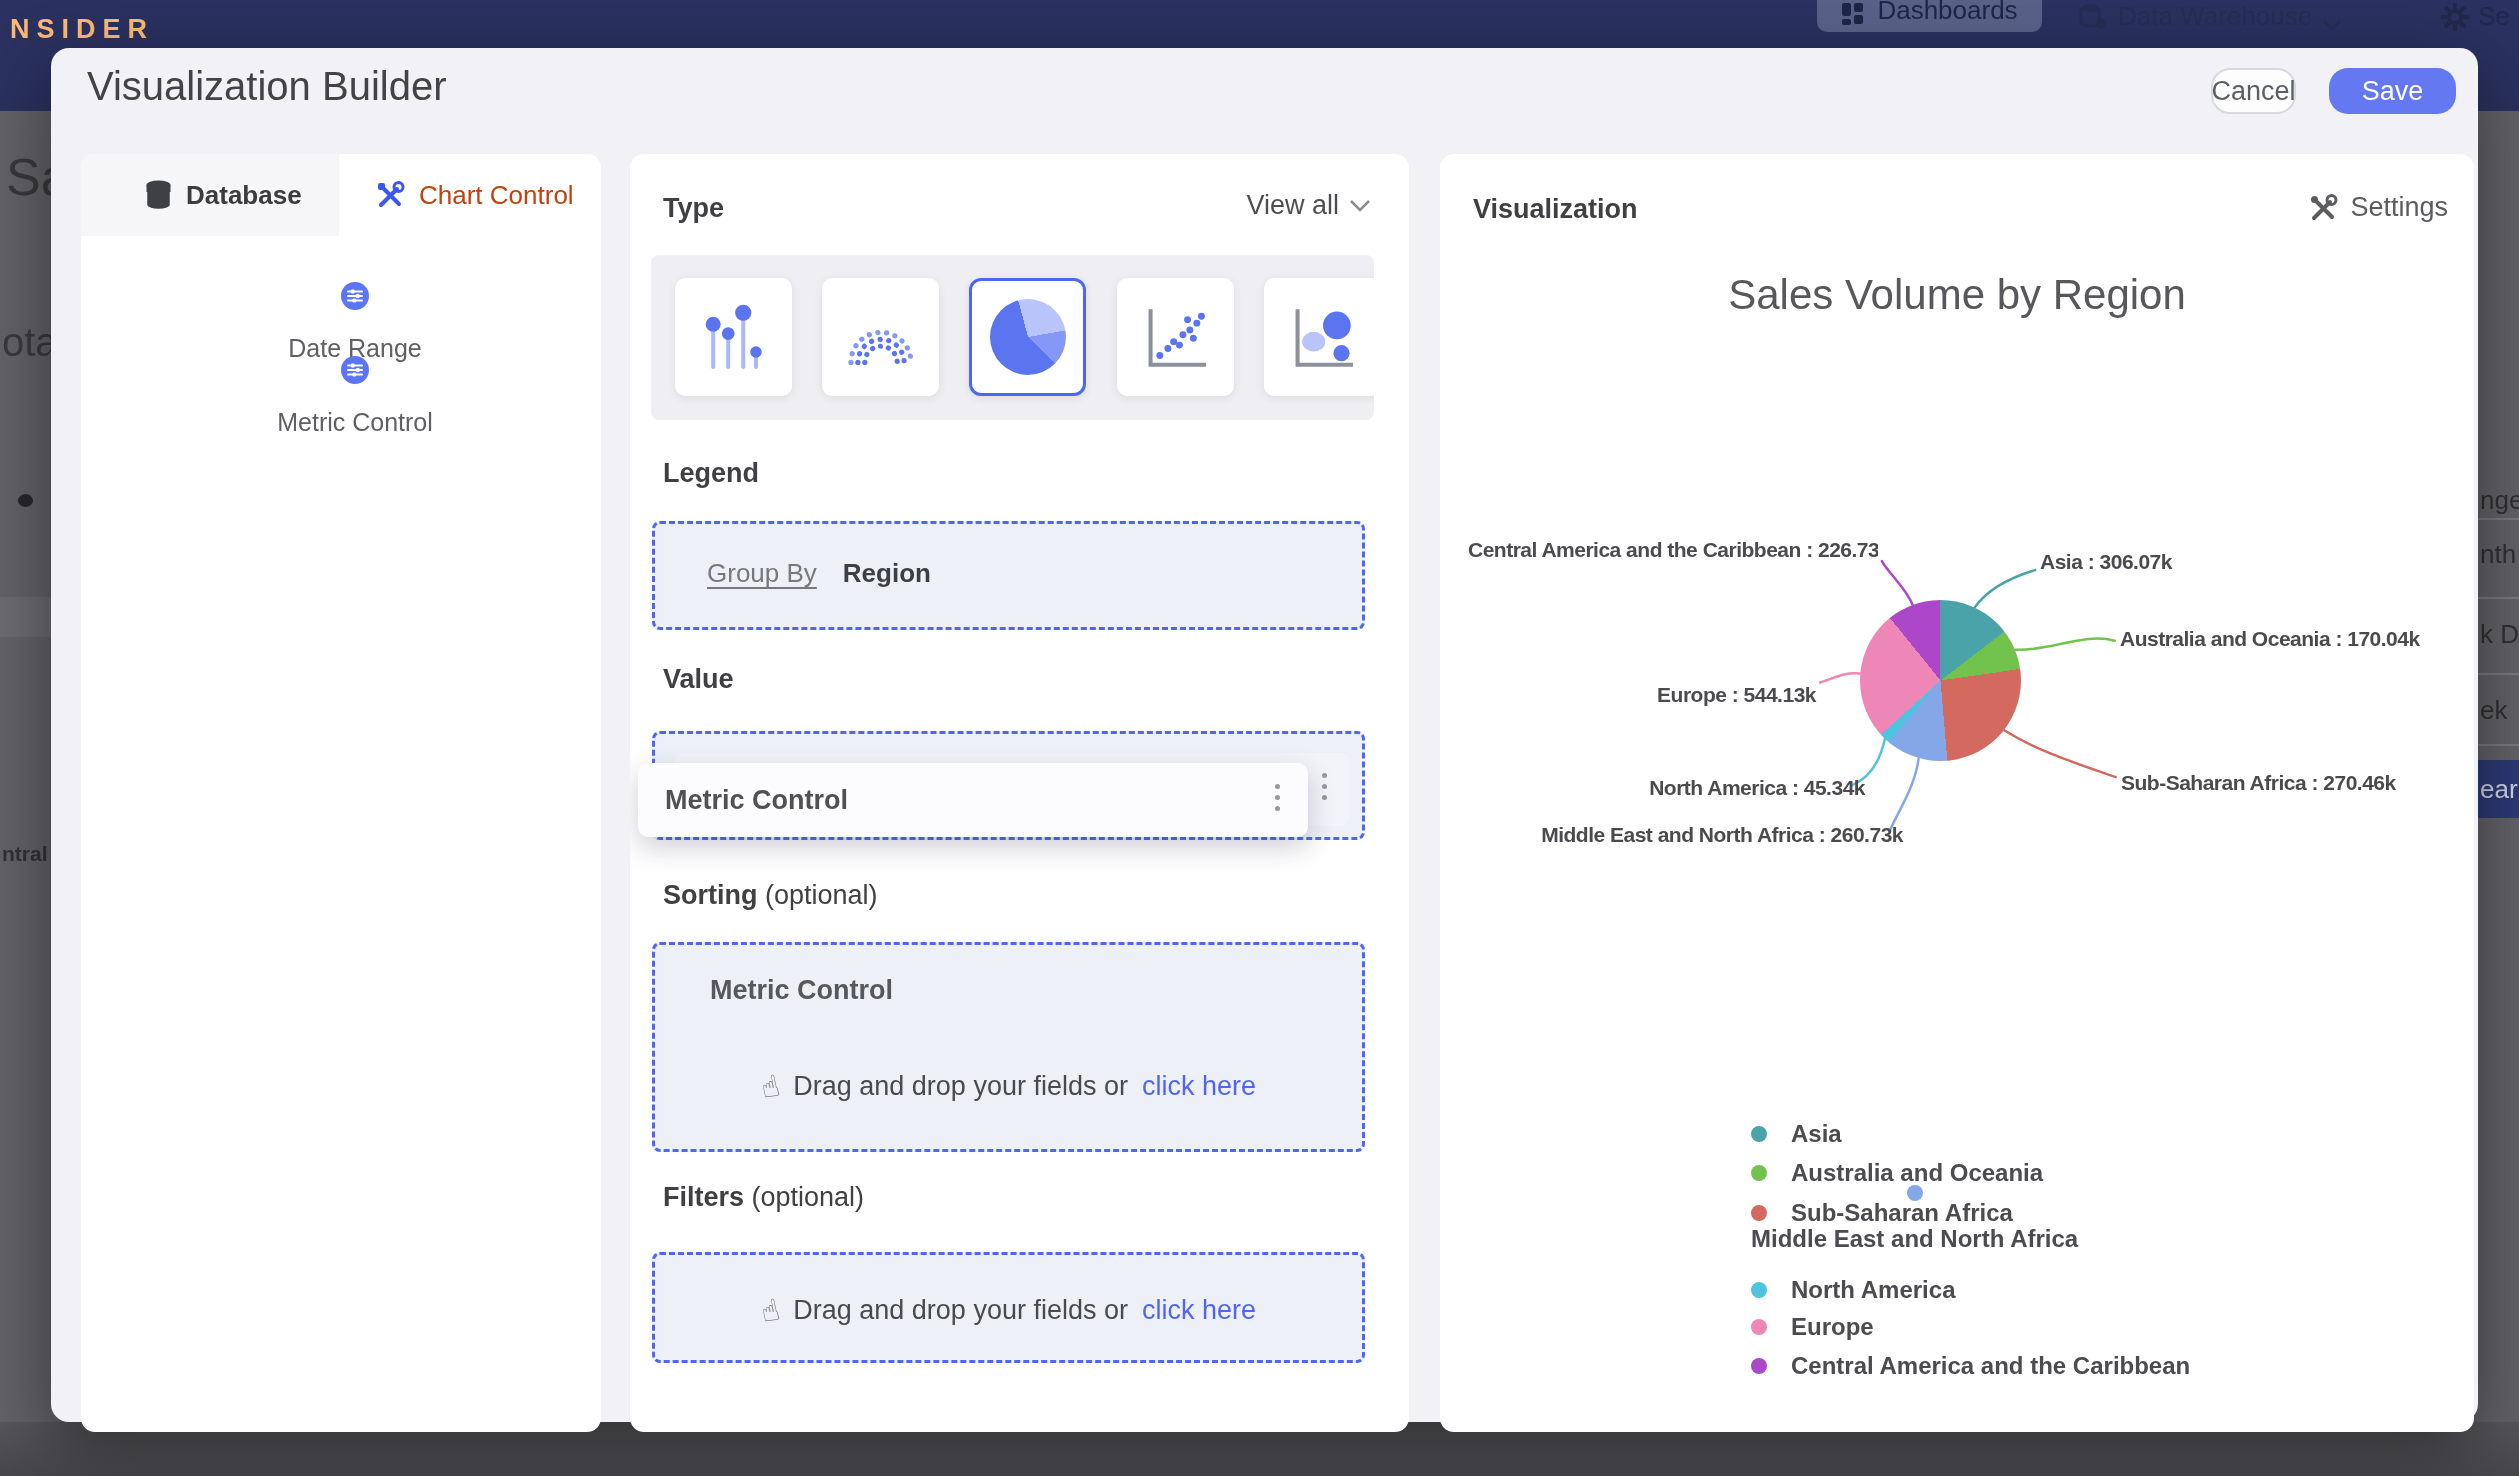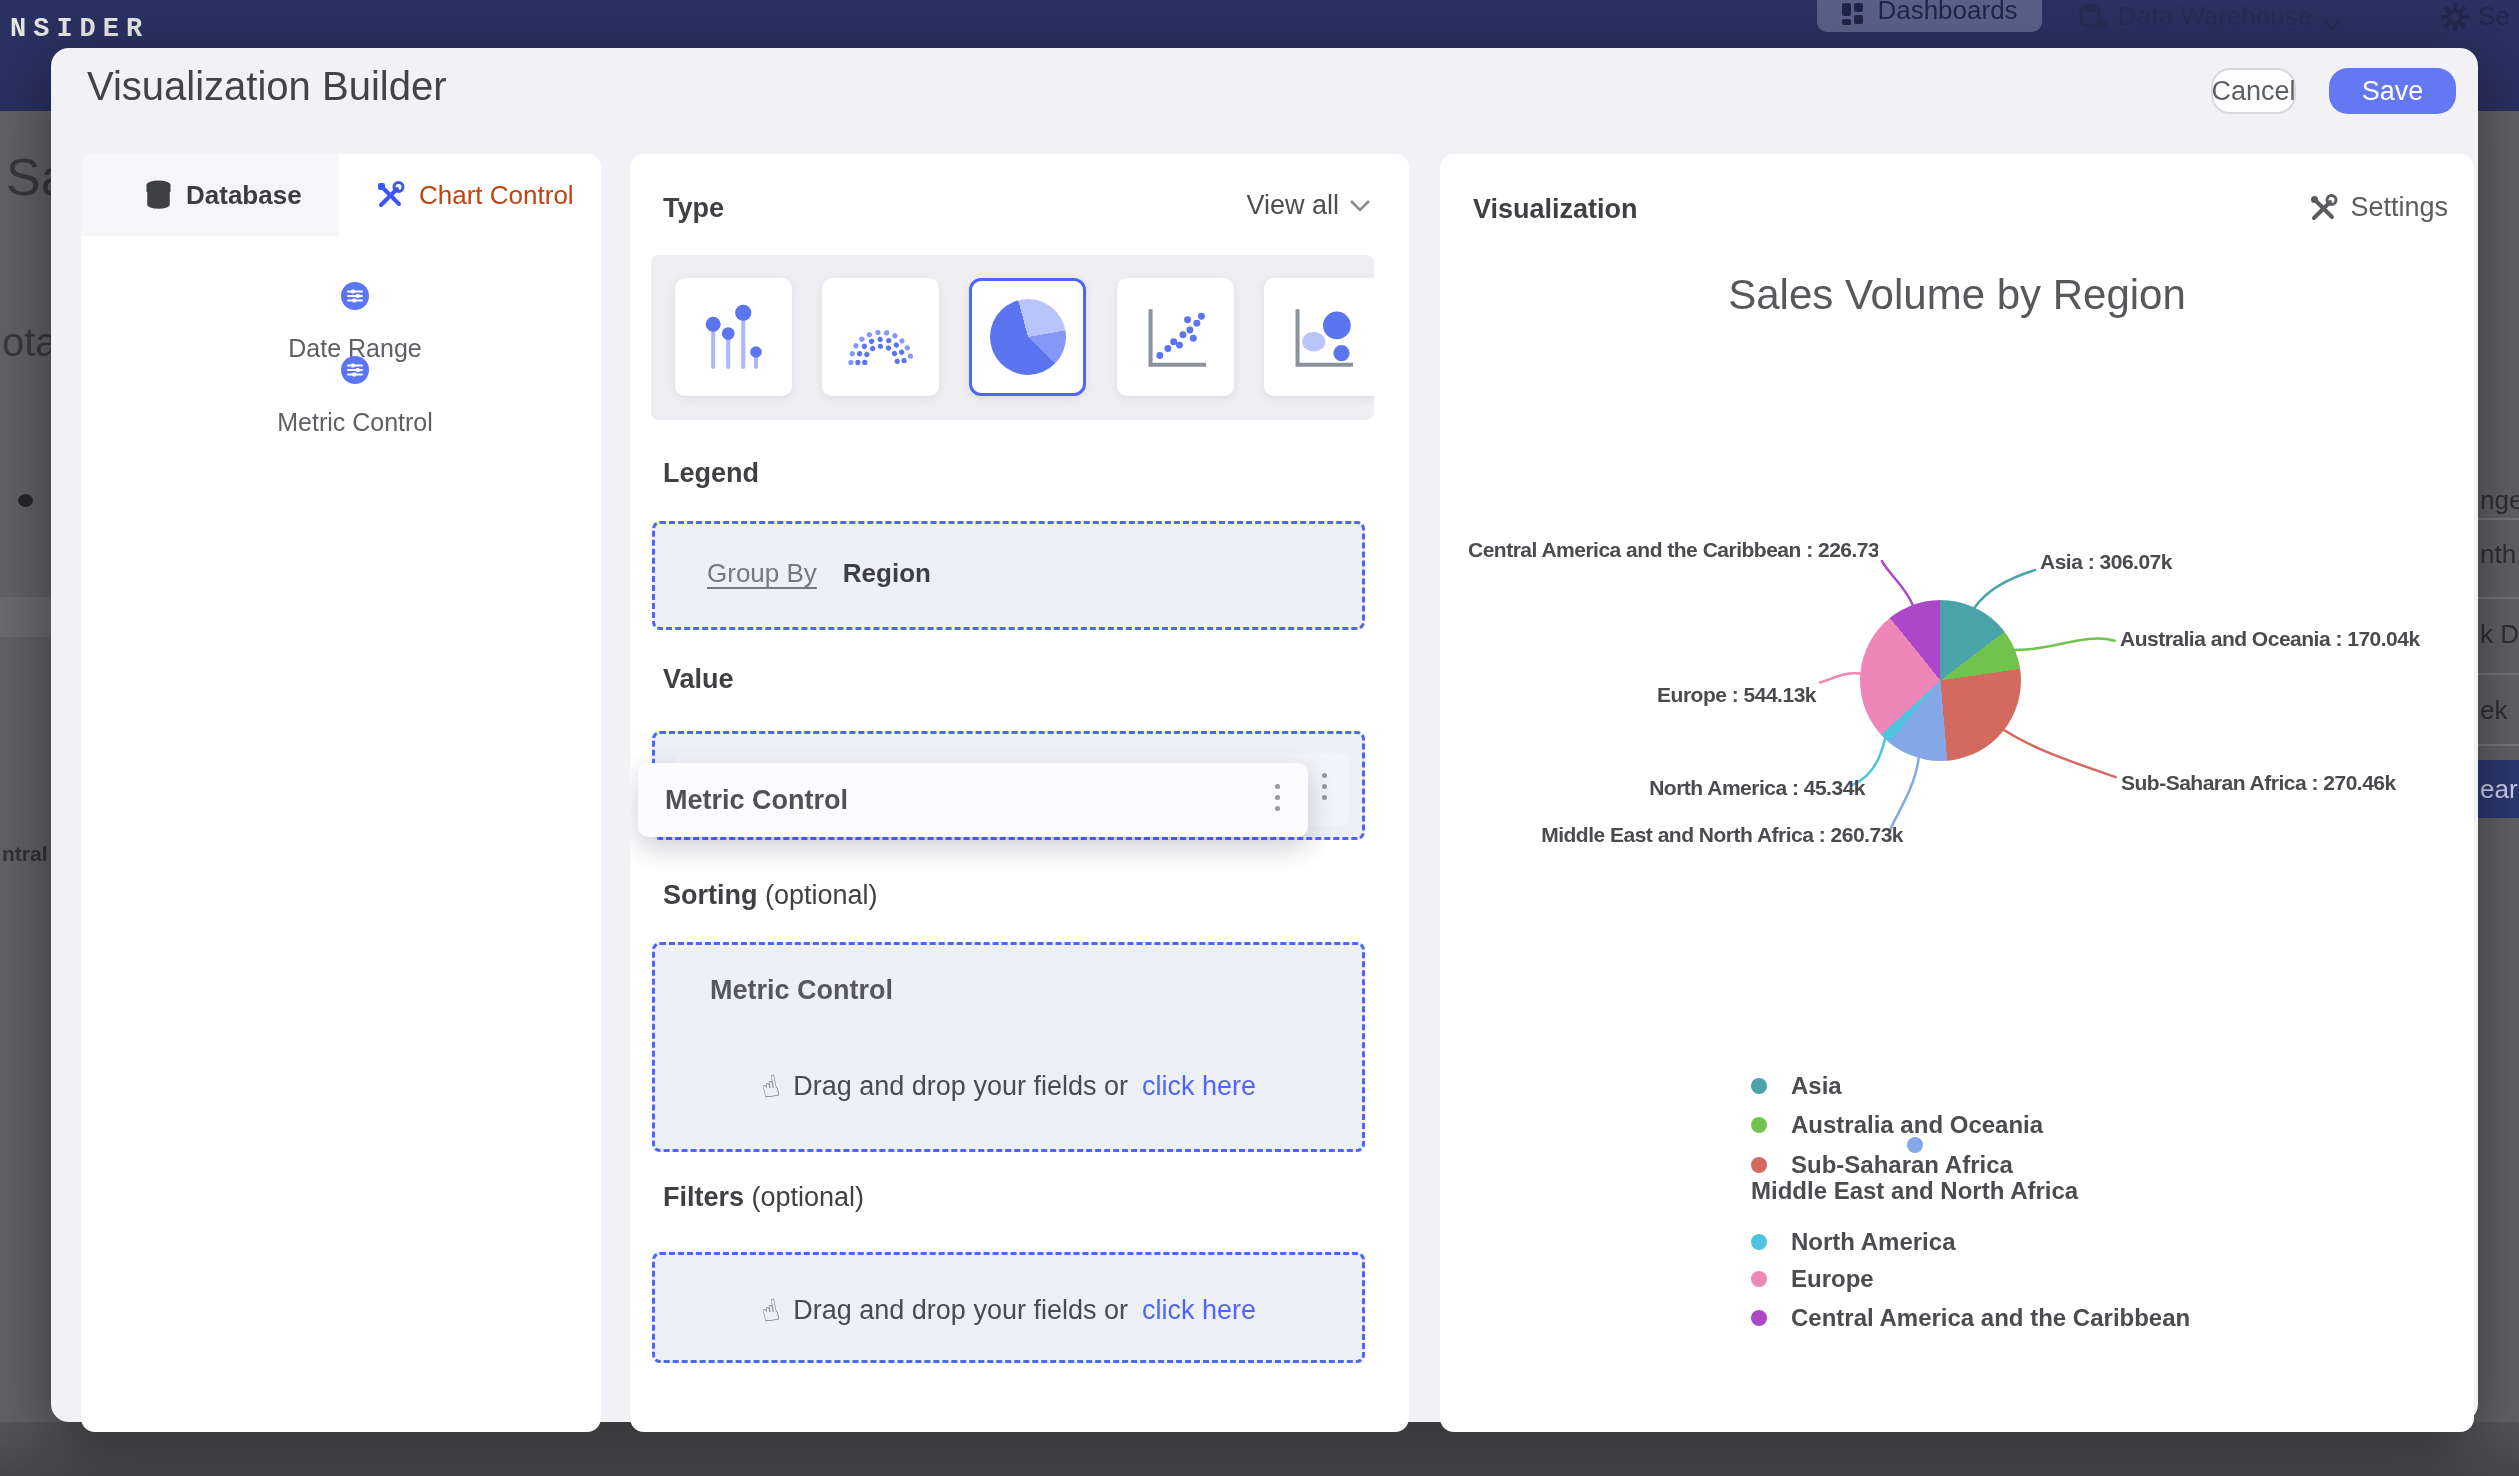--- a/index.html
+++ b/index.html
@@ -2,21 +2,21 @@
 <html><head>
 <meta charset="utf-8">
 <style>
   html,body{margin:0;padding:0;background:#2a2a2e;}
   .screen{position:relative;width:2519px;height:1477px;overflow:hidden;
     font-family:"Liberation Sans","DejaVu Sans",sans-serif;background:#636367;}
   .abs{position:absolute;}
 
   
   .topbar{left:0;top:0;width:2519px;height:111px;background:#2b3160;overflow:hidden;}
-  .logo{left:10px;top:14px;font-size:27px;font-weight:700;letter-spacing:7px;color:#e5e5e5;font-family:Liberation Mono, monospace;}
+  .logo{left:10px;top:14px;font-size:27px;font-weight:700;letter-spacing:7px;color:#fdba74;}
   .nav-pill{left:1817px;top:-18px;width:225px;height:50px;background:#5a6189;border-radius:10px;
     display:flex;align-items:flex-end;justify-content:center;gap:12px;padding-bottom:6px;box-sizing:border-box;}
   .nav-pill .lbl{font-size:26px;font-weight:500;color:#1f2547;}
   .nav-dw{left:2078px;top:-16px;height:48px;display:flex;align-items:flex-end;gap:10px;color:#272d52;}
   .nav-dw .lbl{font-size:26px;font-weight:500;color:#272d52;}
   .nav-set{left:2440px;top:-16px;height:48px;display:flex;align-items:flex-end;gap:8px;color:#23284c;}
   .nav-set .lbl{font-size:26px;font-weight:500;color:#23284c;}
   .frag{color:#303033;position:absolute;}
   .band{left:0;top:597px;width:51px;height:40px;background:#6d6d71;}
   .dot-frag{left:18px;top:494px;width:15px;height:13px;border-radius:50%;background:#28282b;}
@@ -69,21 +69,21 @@
   .dragline{display:flex;align-items:center;justify-content:center;gap:14px;font-size:27px;color:#4a4a4e;}
   .dragline .hand{font-size:30px;color:#6b6b70;transform:rotate(-12deg);}
   .dragline .link{color:#5065f5;cursor:pointer;}
 
   
   .viz-head{left:33px;top:40px;font-size:27px;font-weight:700;color:#404044;}
   .settings{top:38px;right:26px;display:flex;align-items:center;gap:12px;font-size:27px;color:#5c5c60;cursor:pointer;}
   .chart-title{left:0;top:117px;width:1034px;text-align:center;font-size:42px;color:#58585c;}
   .pie{left:420px;top:446px;width:161px;height:161px;border-radius:50%;}
   .plabel{font-size:21px;font-weight:700;color:#4b4b4f;white-space:nowrap;letter-spacing:-0.5px;}
-  .legend-row{left:311px;display:flex;align-items:center;gap:24px;height:30px;cursor:default;}
+  .legend-row{left:311px;display:flex;align-items:center;gap:24px;height:30px;cursor:default;margin-top:48px;}
   .legend-dot{width:16px;height:16px;border-radius:50%;flex:0 0 auto;}
   .legend-txt{font-size:24px;font-weight:700;color:#4c4c50;}
   svg{display:block;}
 </style>
 </head>
 <body>
 
 <div class="screen">
 
   <div class="abs topbar">

